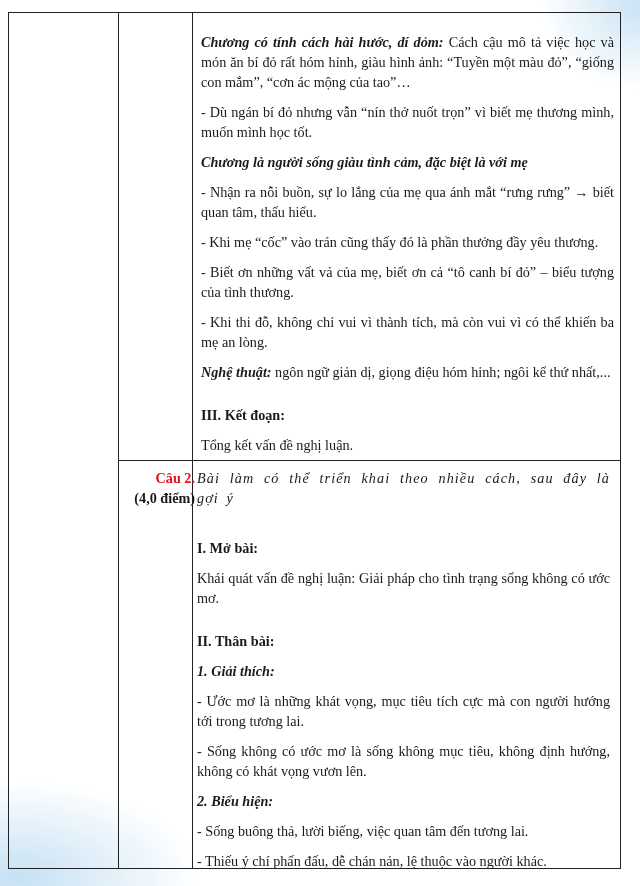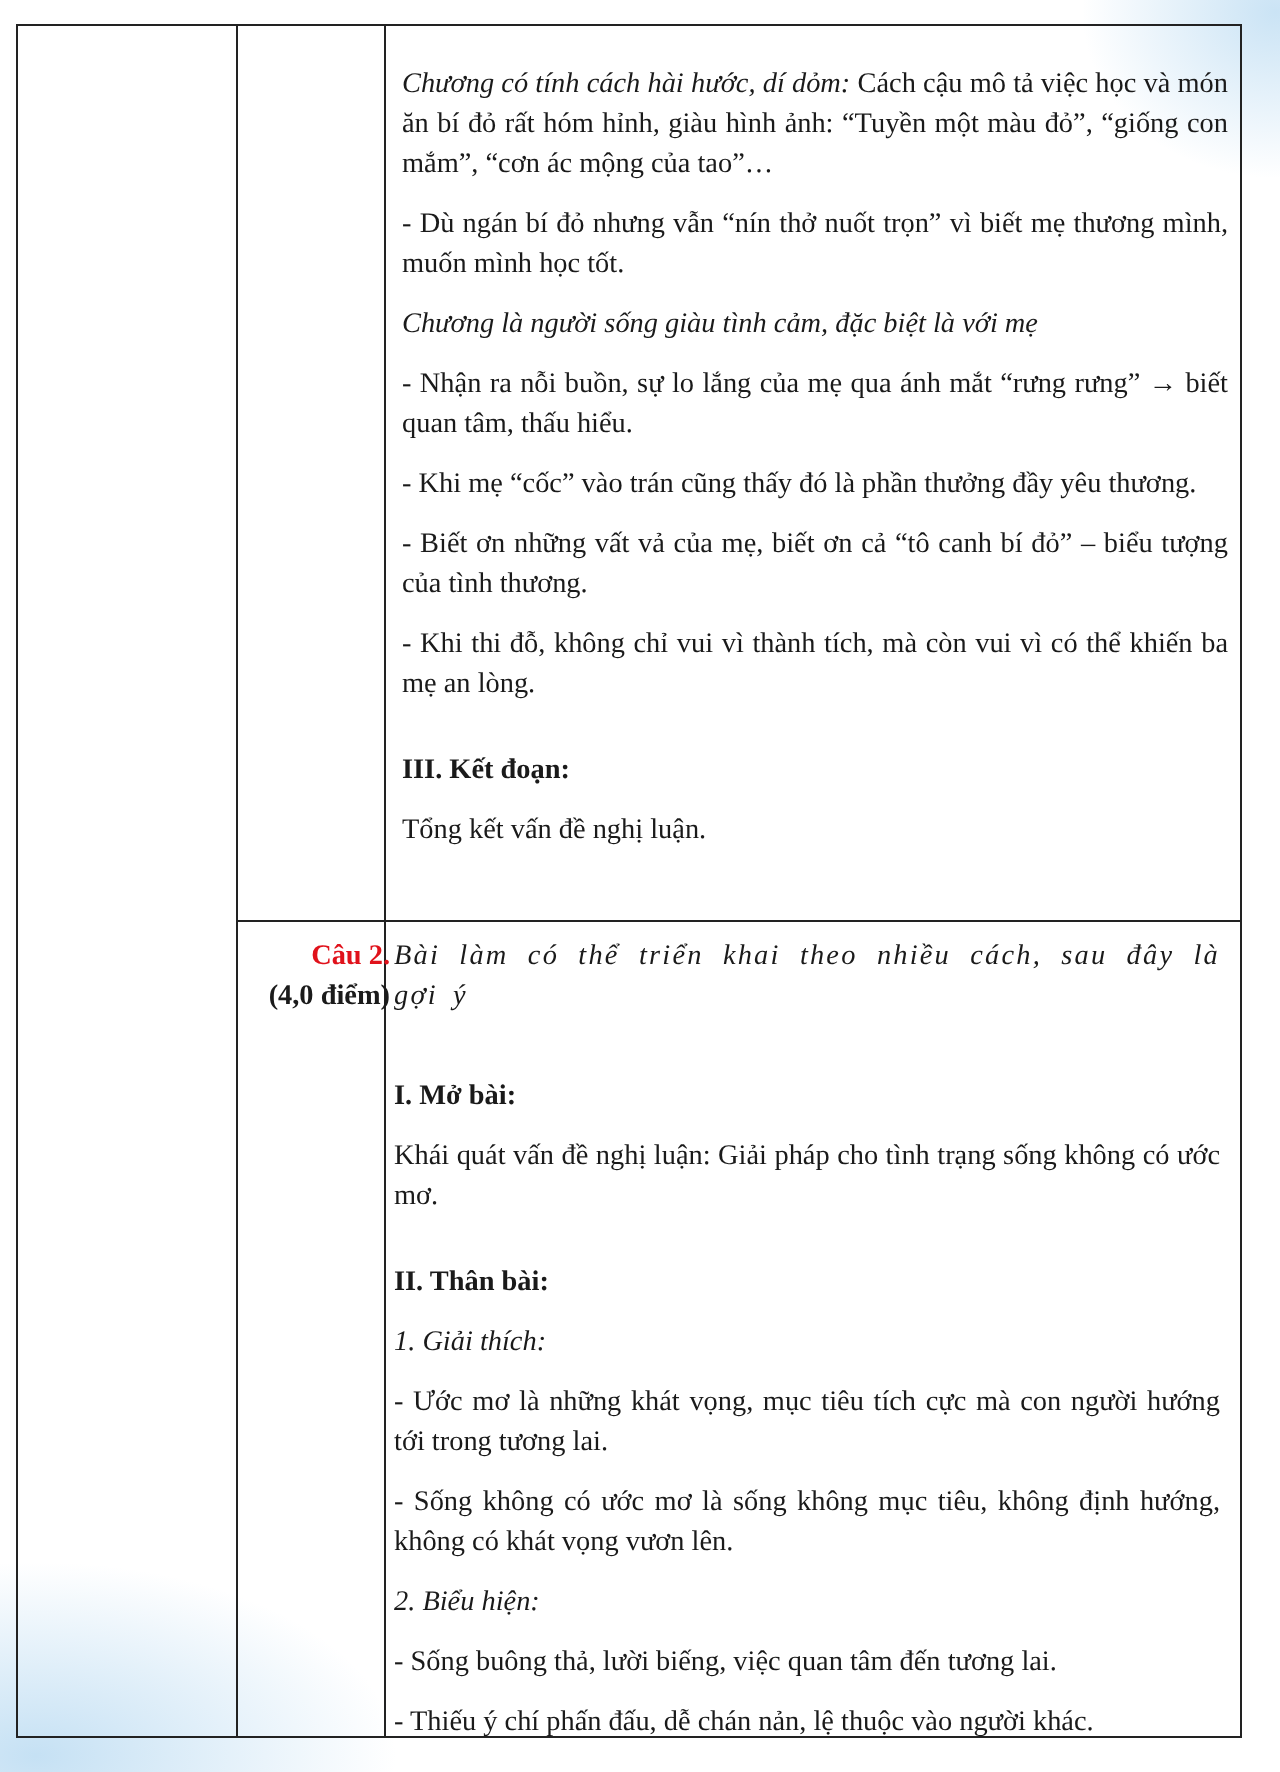--- a/index.html
+++ b/index.html
@@ -21,21 +21,21 @@
     position: absolute; left: 8px; top: 12px; width: 613px; height: 857px;
     border: 1.5px solid #222; box-sizing: border-box;
   }
   .vline { position: absolute; top: 0; bottom: 0; width: 0; border-left: 1.5px solid #222; }
   .hline { position: absolute; height: 0; border-top: 1.5px solid #222; }
   .cell {
     position: absolute; box-sizing: border-box;
     font-size: 14.2px; line-height: 20px;
   }
   .para { margin: 0 0 10px 0; text-align: justify; }
-  .bi { font-weight: normal; font-style: italic; }
+  .bi { font-weight: bold; font-style: italic; }
   .b { font-weight: bold; margin-top: 23px; }
   .i { font-style: italic; }
   .red { color: #e0121b; }
   .label-cell { font-weight: bold; font-size: 14.2px; line-height: 20px; text-align: right; }
   .spaced { letter-spacing: 1.1px; word-spacing: 3px; }
 </style>
 </head>
 <body>
 
 <div class="bg-swoosh-tl"></div>
@@ -47,20 +47,21 @@
   <div class="hline" style="left:109px; right:0; top:447px;"></div>
 
   <div class="cell" style="left:192px; top:19px; width:413px;">
     <p class="para"><span class="bi">Chương có tính cách hài hước, dí dỏm:</span><span> Cách cậu mô tả việc học và món ăn bí đỏ rất hóm hỉnh, giàu hình ảnh: “Tuyền một màu đỏ”, “giống con mắm”, “cơn ác mộng của tao”…</span></p>
     <p class="para">- Dù ngán bí đỏ nhưng vẫn “nín thở nuốt trọn” vì biết mẹ thương mình, muốn mình học tốt.</p>
     <p class="para"><span class="bi">Chương là người sống giàu tình cảm, đặc biệt là với mẹ</span></p>
     <p class="para">- Nhận ra nỗi buồn, sự lo lắng của mẹ qua ánh mắt “rưng rưng” → biết quan tâm, thấu hiểu.</p>
     <p class="para">- Khi mẹ “cốc” vào trán cũng thấy đó là phần thưởng đầy yêu thương.</p>
     <p class="para">- Biết ơn những vất vả của mẹ, biết ơn cả “tô canh bí đỏ” – biểu tượng của tình thương.</p>
     <p class="para">- Khi thi đỗ, không chỉ vui vì thành tích, mà còn vui vì có thể khiến ba mẹ an lòng.</p>
+    <p class="para"><span class="bi">Nghệ thuật:</span><span> ngôn ngữ giản dị, giọng điệu hóm hỉnh; ngôi kể thứ nhất,...</span></p>
     <p class="para b">III. Kết đoạn:</p>
     <p class="para">Tổng kết vấn đề nghị luận.</p>
   </div>
 
   <div class="cell label-cell" style="left:116px; top:455px; width:70px;">
     <div class="red">Câu 2.</div>
     <div>(4,0 điểm)</div>
   </div>
 
   <div class="cell" style="left:188px; top:455px; width:413px;">

